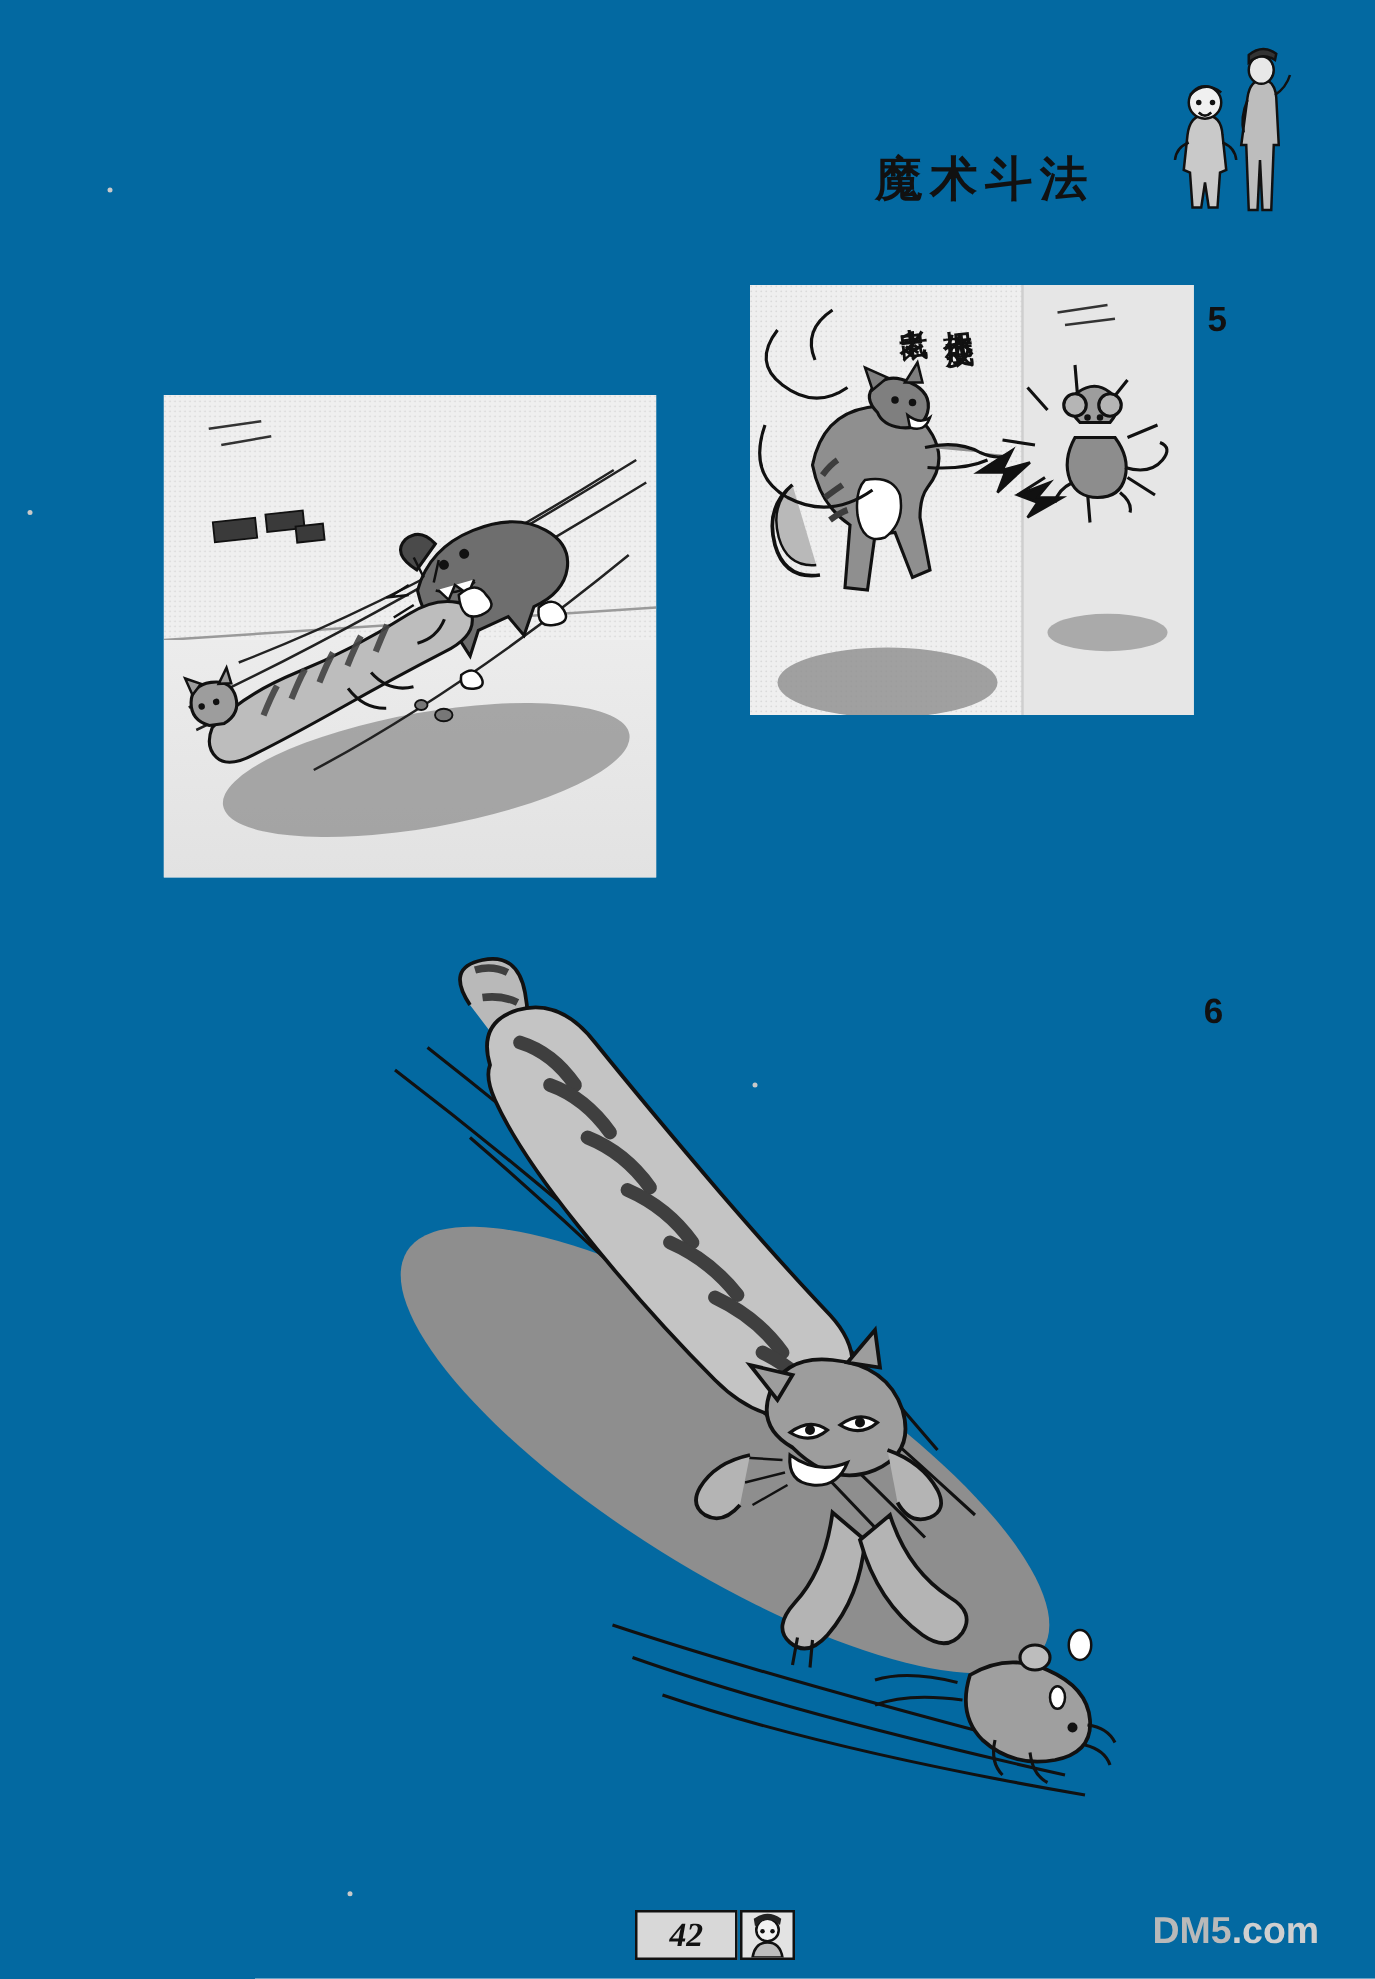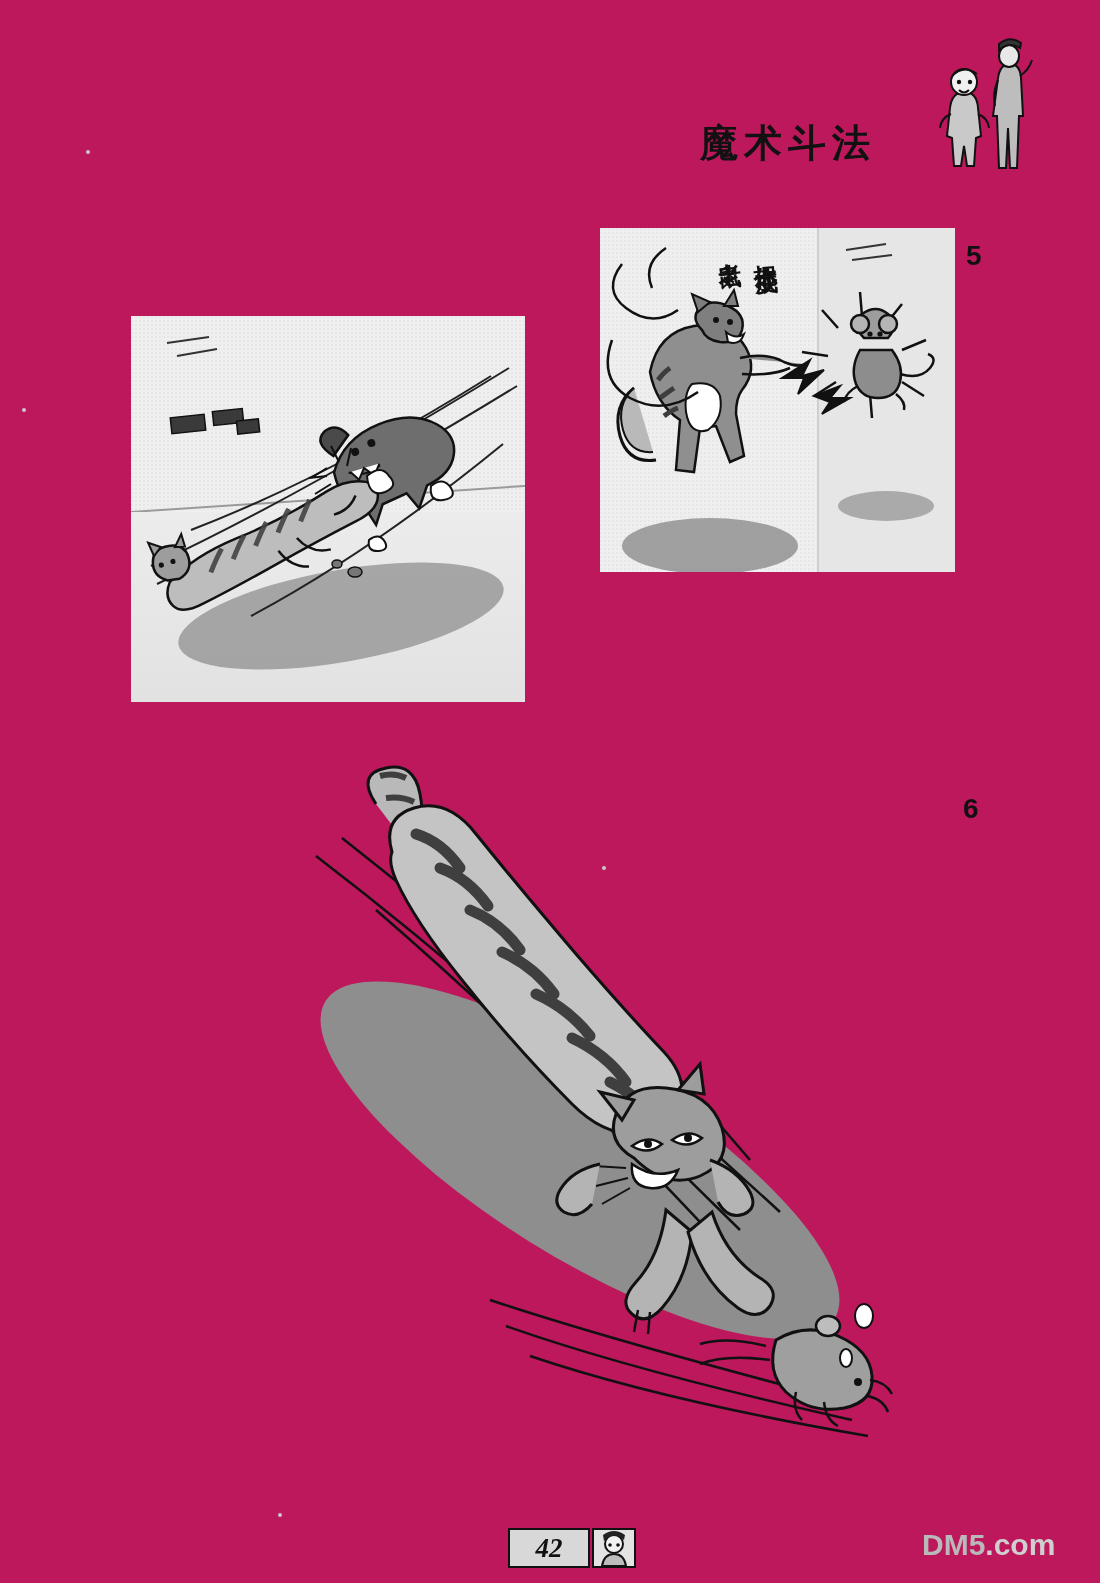--- a/index.html
+++ b/index.html
@@ -7,21 +7,21 @@
     padding: 0;
     background: #ffffff;
   }
   body {
     font-family: "Liberation Sans", sans-serif;
   }
   #page {
     position: relative;
     width: 1100px;
     height: 1583px;
-    background: #be185d;
+    background: #0369a1;
     overflow: hidden;
   }
 
   
   .title {
     position: absolute;
     left: 700px;
     top: 118px;
     font-family: "DejaVu Sans", sans-serif;
     font-size: 38px;

